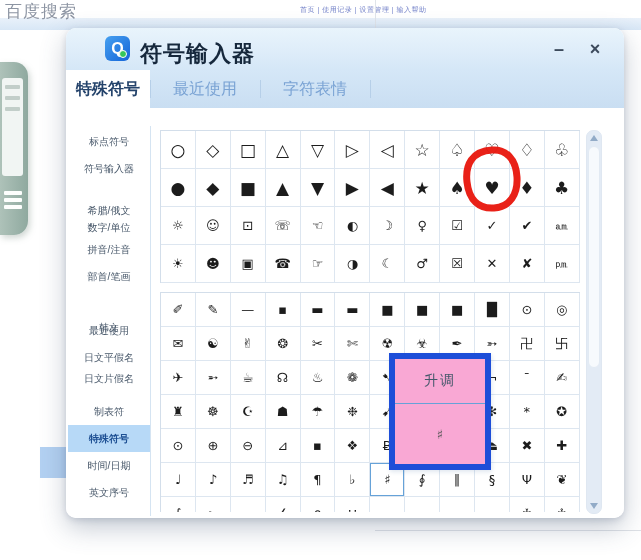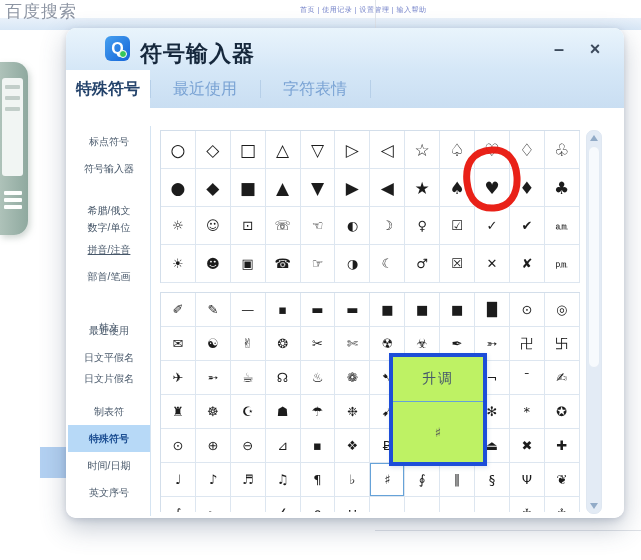--- a/index.html
+++ b/index.html
@@ -73,21 +73,21 @@
   .scrollbar{position:absolute;left:520px;top:22px;width:14px;height:382px;background:#e3ebf5;
     border:1px solid #dfe7f1;border-radius:7px;}
   .sb-thumb{position:absolute;left:1px;top:15px;width:10px;height:220px;background:#f7fafd;
     border:1px solid #e2eaf3;border-radius:6px;}
   .sb-up{position:absolute;left:3px;top:4px;width:0;height:0;
     border-left:4px solid transparent;border-right:4px solid transparent;border-bottom:6px solid #92abc7;}
   .sb-down{position:absolute;left:3px;bottom:4px;width:0;height:0;
     border-left:4px solid transparent;border-right:4px solid transparent;border-top:6px solid #92abc7;}
 
   .tooltip{position:absolute;left:323px;top:245px;width:90px;height:105px;z-index:20;
-    border:4px solid #1d4ed8;background:#bef264;box-shadow:1px 2px 4px rgba(90,130,170,.18);}
+    border:6px solid #1d4ed8;background:#f9a8d4;box-shadow:1px 2px 4px rgba(90,130,170,.18);}
   .tooltip .name{height:44px;border-bottom:1px solid #66a2d8;display:flex;align-items:center;justify-content:center;
     font-size:14px;color:#46586b;letter-spacing:2px;}
   .tooltip .preview{height:60px;display:flex;align-items:center;justify-content:center;font-size:13px;color:#555;
     font-family:"DejaVu Sans",sans-serif;}
 
   .annotation{position:absolute;left:0;top:0;width:641px;height:560px;pointer-events:none;z-index:50;}
 </style>
 </head>
 <body>
 
@@ -137,21 +137,21 @@
     </div>
   </div>
 
   <div class="content">
     <div class="side-rule"></div>
     <div id="side">
         <div class="sideitem" style="top: 20px;">标点符号</div>
         <div class="sideitem" style="top: 47px;">符号输入器</div>
         <div class="sideitem" style="top: 74px; margin-top: 32px;">数字/单位</div>
         <div class="sideitem" style="top: 89px;">希腊/俄文</div>
-        <div class="sideitem" style="top: 128px; text-decoration: underline;">拼音/注音</div>
+        <div class="sideitem" style="top: 128px;">拼音/注音</div>
         <div class="sideitem" style="top: 155px;">部首/笔画</div>
         <div class="sideitem" style="top: 174px; margin-top: 32px;">韩文</div>
         <div class="sideitem" style="top: 209px;">最近使用</div>
         <div class="sideitem" style="top: 236px; text-align: right;">日文平假名</div>
         <div class="sideitem" style="top: 257px;">日文片假名</div>
         <div class="sideitem" style="top: 290px;">制表符</div>
         <div class="sideitem sel" style="top: 317px;">特殊符号</div>
         <div class="sideitem" style="top: 344px;">时间/日期</div>
         <div class="sideitem" style="top: 371px;">英文序号</div>
       </div>

